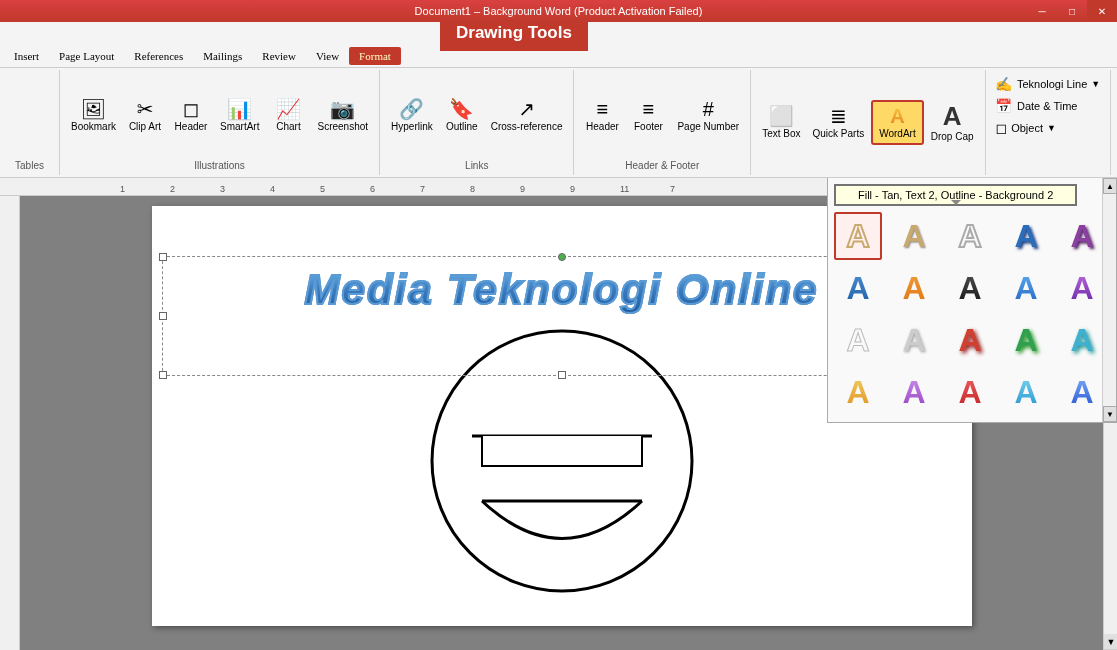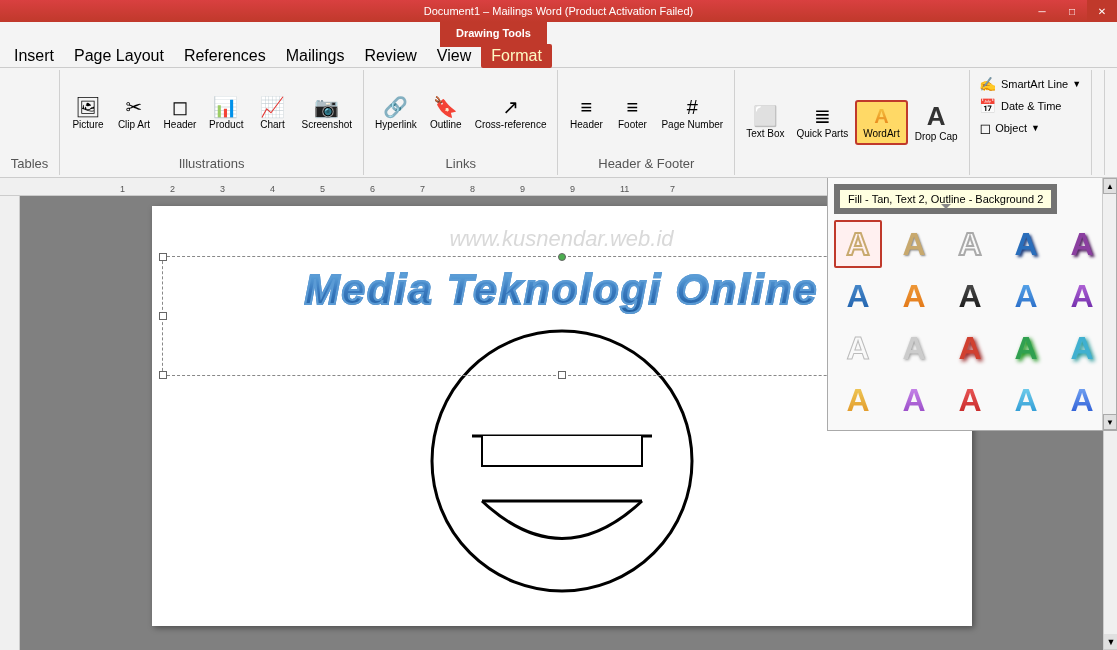--- a/index.html
+++ b/index.html
@@ -40,39 +40,40 @@
     .drawing-tools-banner {
       height: 22px;
       display: flex;
       align-items: center;
       background: #f4f4f4;
     }
     .drawing-tools-tab {
       background: #c0392b;
       color: white;
       padding: 8px 16px;
-      font-size: 11px;
+      font-size: 17px;
       font-weight: bold;
       margin-left: 440px;
     }
 
     
     .menu-bar {
       height: 24px;
       background: #f4f4f4;
       display: flex;
       align-items: center;
       border-bottom: 1px solid #ccc;
       padding: 0 4px;
     }
     .menu-item {
       padding: 3px 10px;
-      font-size: 16px;
+      font-size: 11px;
       cursor: pointer;
       border-radius: 2px;
+      font-family: Liberation Serif, serif;
     }
     .menu-item.active-format {
       background: #c0392b;
       color: #fef9c3;
     }
 
     
     .ribbon {
       height: 110px;
       background: #f4f4f4;
@@ -84,21 +85,21 @@
     }
     .ribbon-group {
       display: flex;
       flex-direction: column;
       align-items: center;
       border-right: 1px solid #d0d0d0;
       padding: 4px 6px;
       min-width: fit-content;
     }
     .ribbon-group-label {
-      font-size: 13px;
+      font-size: 10px;
       color: #555;
       margin-top: auto;
       text-align: center;
       padding-top: 4px;
     }
     .ribbon-items-row {
       display: flex;
       align-items: center;
       gap: 2px;
       flex: 1;
@@ -300,22 +301,22 @@
       top: 110px;
       left: 50%;
       transform: translateX(-50%);
       z-index: 2;
     }
 
     
     .tooltip {
       position: absolute;
       background: #ffffe1;
-      border: 6px solid #737373;
-      padding: 3px 8px;
+      border: 2px solid #737373;
+      padding: 3px 22px;
       font-size: 11px;
       top: 108px;
       right: 298px;
       z-index: 200;
       white-space: nowrap;
     }
 
     
     .v-scroll {
       width: 14px;
@@ -394,21 +395,21 @@
       -webkit-background-clip: text;
       -webkit-text-fill-color: transparent;
       background-clip: text;
     }
     .dropcap-icon { font-size: 22px; }
   </style>
 </head>
 <body>
 
 <div class="title-bar">
-  <span>Document1 – Mailings Word (Product Activation Failed)</span>
+  <span>Document1 – Background Word (Product Activation Failed)</span>
   <div class="title-bar-right">
     <div class="title-btn">─</div>
     <div class="title-btn">□</div>
     <div class="title-btn">✕</div>
   </div>
 </div>
 
 <div class="drawing-tools-banner">
   <div class="drawing-tools-tab">Drawing Tools</div>
 </div>
@@ -426,33 +427,33 @@
 <div class="ribbon">
 
   <div class="ribbon-group tables-group">
     <div class="ribbon-group-label">Tables</div>
   </div>
 
   <div class="ribbon-group">
     <div class="ribbon-items-row">
       <div class="ribbon-btn">
         <div class="icon picture-icon">🖼</div>
-        <div class="label">Picture</div>
+        <div class="label">Bookmark</div>
       </div>
       <div class="ribbon-btn">
         <div class="icon clipart-icon">✂</div>
         <div class="label">Clip Art</div>
       </div>
       <div class="ribbon-btn">
         <div class="icon shapes-icon">◻</div>
         <div class="label">Header</div>
       </div>
       <div class="ribbon-btn">
         <div class="icon smartart-icon">📊</div>
-        <div class="label">Product</div>
+        <div class="label">SmartArt</div>
       </div>
       <div class="ribbon-btn">
         <div class="icon chart-icon">📈</div>
         <div class="label">Chart</div>
       </div>
       <div class="ribbon-btn">
         <div class="icon screenshot-icon">📷</div>
         <div class="label">Screenshot</div>
       </div>
     </div>
@@ -513,21 +514,21 @@
         <div class="icon dropcap-icon" style="font-size:26px; font-weight:bold; color:#333;">A</div>
         <div class="label">Drop Cap</div>
       </div>
     </div>
   </div>
 
   <div class="ribbon-group">
     <div style="display:flex; flex-direction:column; gap:2px;">
       <div class="ribbon-right-item">
         <span class="icon">✍</span>
-        <span>SmartArt Line</span>
+        <span>Teknologi Line</span>
         <span style="font-size:9px;">▼</span>
       </div>
       <div class="ribbon-right-item">
         <span class="icon">📅</span>
         <span>Date &amp; Time</span>
       </div>
       <div class="ribbon-right-item">
         <span class="icon">◻</span>
         <span>Object</span>
         <span style="font-size:9px;">▼</span>
@@ -650,21 +651,20 @@
     <div class="ruler-mark">7</div>
   </div>
 </div>
 
 <div class="doc-area">
   <div class="left-sidebar"></div>
 
   <div class="page-wrapper">
     <div class="page">
 
-      <div class="watermark">www.kusnendar.web.id</div>
 
       <div class="selection-box">
         <div class="handle tc"></div>
         <div class="handle tl"></div>
         <div class="handle tr"></div>
         <div class="handle ml"></div>
         <div class="handle mr"></div>
         <div class="handle bl"></div>
         <div class="handle bc"></div>
         <div class="handle br"></div>

